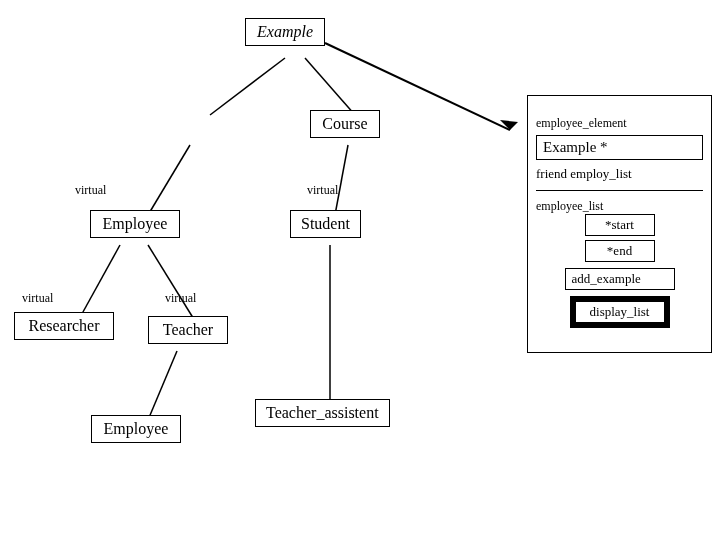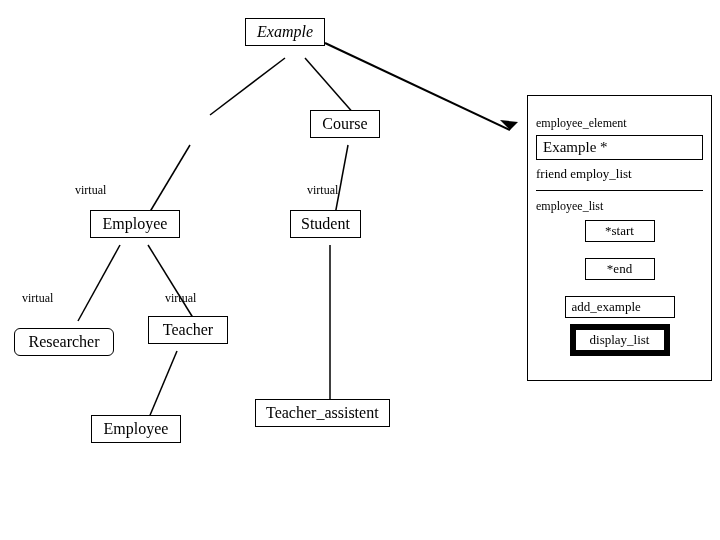--- a/index.html
+++ b/index.html
@@ -87,21 +87,21 @@
   </div>
 
   <div class="node" style="left:290px; top:210px; min-width:70px;">
     <span>Student</span>
   </div>
 
   <div class="label" style="left:22px; top:291px;">virtual</div>
 
   <div class="label" style="left:165px; top:291px;">virtual</div>
 
-  <div class="node" style="left:14px; top:328px; min-width:100px;border-radius:6px;">
+  <div class="node" style="left:14px; top:312px; min-width:100px;">
     <span>Researcher</span>
   </div>
 
   <div class="node" style="left:148px; top:316px; min-width:80px;">
     <span>Teacher</span>
   </div>
 
   <div class="node" style="left:91px; top:415px; min-width:90px;">
     <span>Employee</span>
   </div>
@@ -117,21 +117,21 @@
       <div style="border:1px solid #000; margin:4px 0; padding:3px 6px; font-size:15px; ">Example *</div>
     </div>
     <div style="margin-top:6px; font-size:13px;">
       friend employ_list
     </div>
 
     <div style="border-top:1px solid #000; margin:8px 0;"></div>
 
     <div>
       <div class="panel-label">employee_list</div>
-      <div style="border:1px solid #000; margin:6px auto; padding:2px 6px; font-size:13px; text-align:center; width:70px;">*start</div>
-      <div style="border:1px solid #000; margin:16px auto; padding:2px 6px; font-size:13px; text-align:center; width:70px;">*end</div>
+      <div style="border:1px solid #000; margin:0 auto; padding:2px 6px; font-size:13px; text-align:center; width:70px;">*start</div>
+      <div style="border:1px solid #000; margin:4px auto; padding:2px 6px; font-size:13px; text-align:center; width:70px;">*end</div>
     </div>
 
     <div style="border:1px solid #000; margin:6px auto; padding:2px 6px; font-size:13px; text-align:left; width:110px;">add_example</div>
     <div style="border:6px solid #000000; margin:4px auto; padding:2px 6px; font-size:13px; text-align:center; width:100px;">display_list</div>
   </div>
 
 </div>
 
 </body></html>

